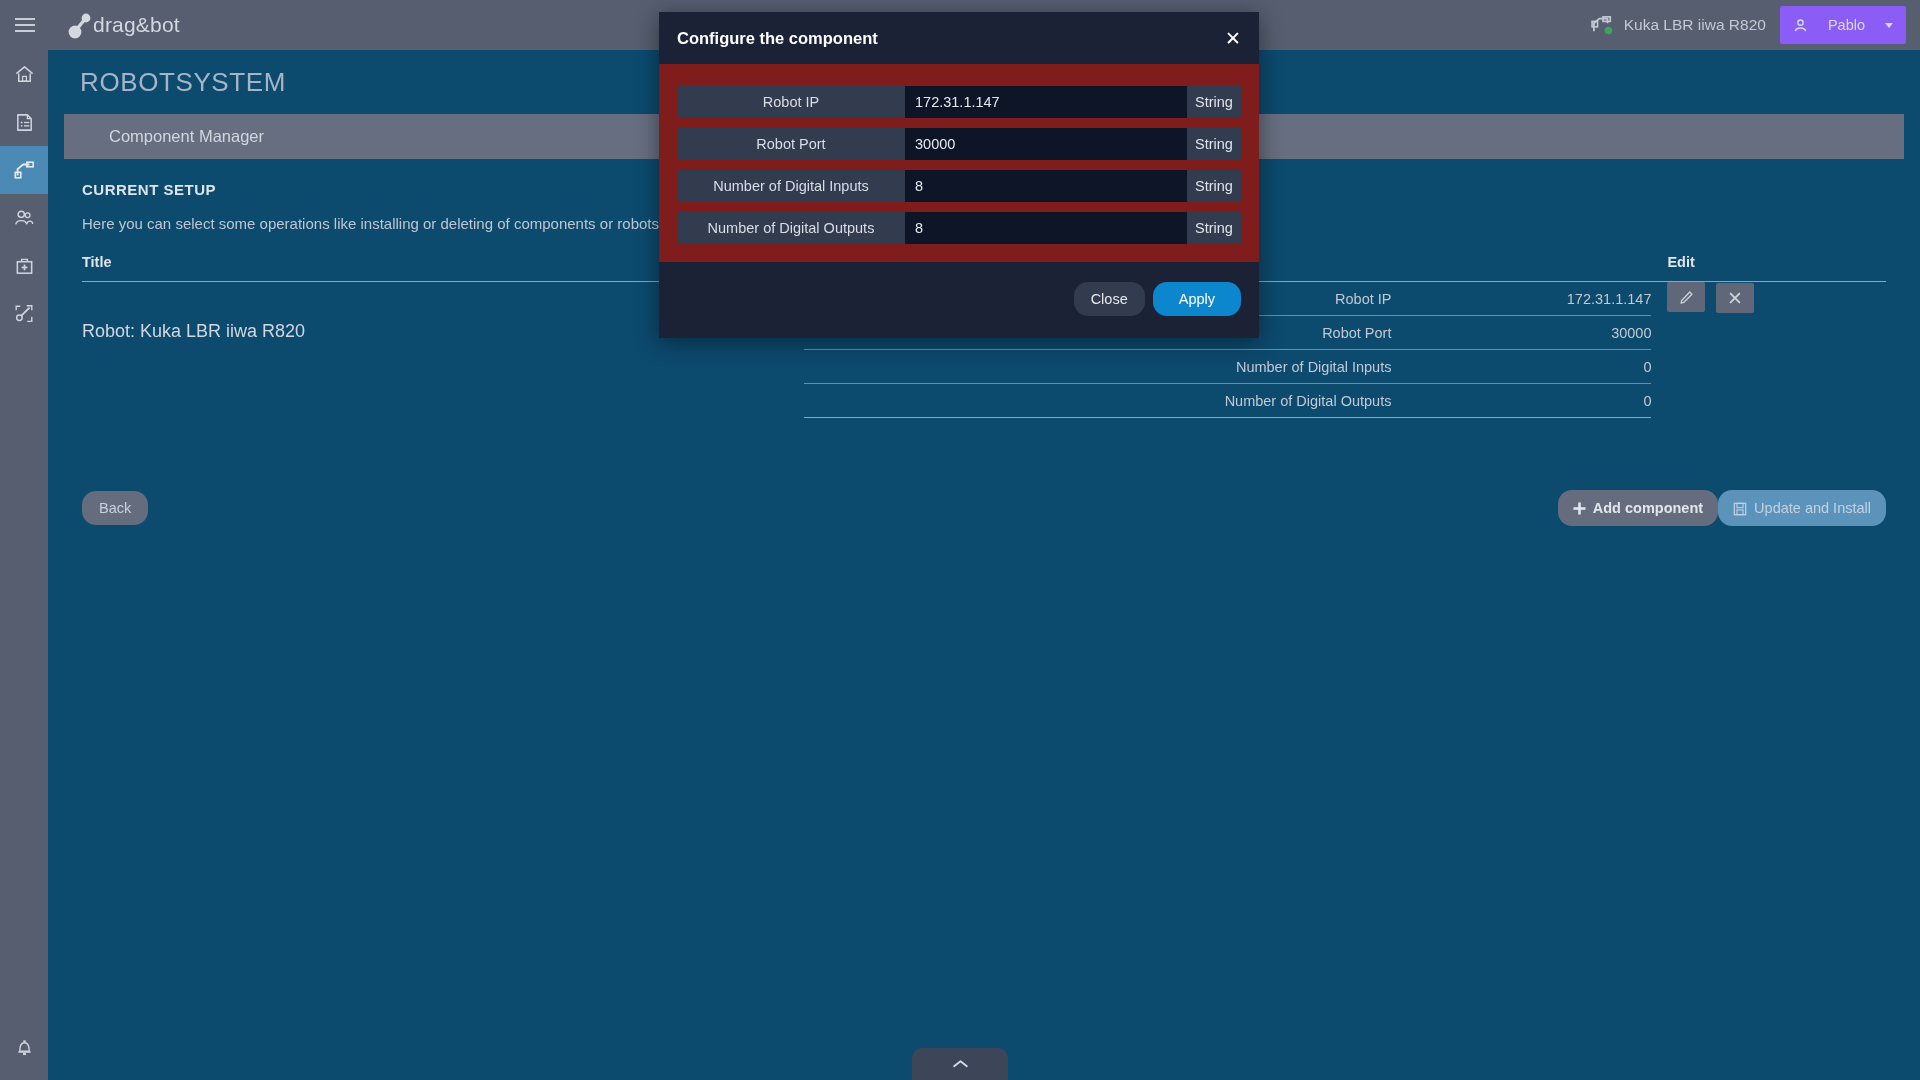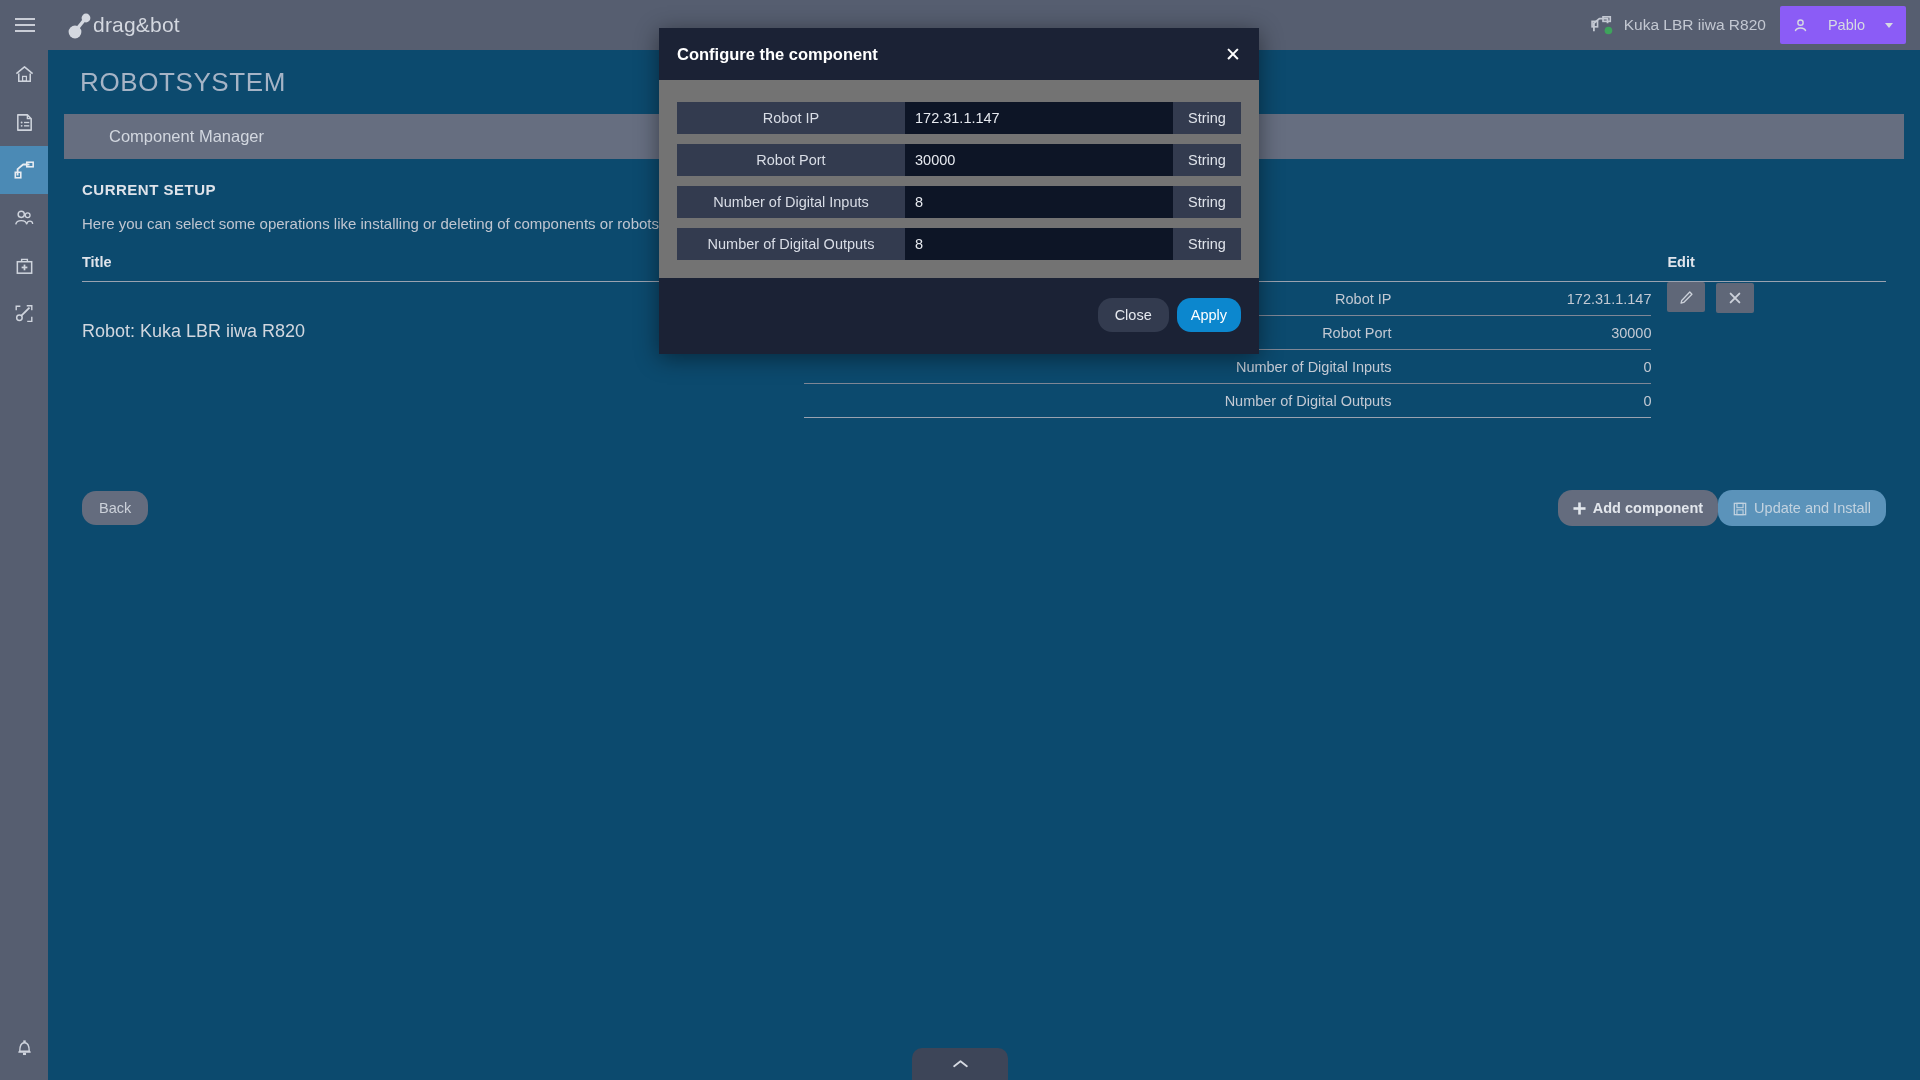--- a/index.html
+++ b/index.html
@@ -143,23 +143,23 @@
   .drawer-tab {
     position: absolute; left: 50%; transform: translateX(-50%);
     bottom: 0; width: 96px; height: 32px;
     background: #3d4558; border-radius: 10px 10px 0 0;
     display: flex; align-items: center; justify-content: center;
     cursor: pointer; z-index: 25;
   }
 
   
   .modal {
-    position: absolute; left: 659px; top: 28px;
+    position: absolute; left: 659px; top: 12px;
     width: 600px;
-    background: #737373;
+    background: #7f1d1d;
     box-shadow: 0 4px 22px rgba(0,0,0,.45);
     z-index: 100;
   }
   .modal-head {
     height: 52px; background: #1b2235;
     display: flex; align-items: center;
     padding: 0 18px 0 18px;
   }
   .modal-title { font-size: 16.5px; color: #ffffff; font-weight: bold; }
   .modal-close {
@@ -173,31 +173,31 @@
     width: 228px; background: #333b4f; color: #d9dde6;
     font-size: 14.5px; display: flex; align-items: center; justify-content: center;
     text-align: center;
   }
   .frow-input {
     flex: 1; background: #0d1526; border: none; outline: none;
     color: #e6e9ef; font-size: 14.5px; padding: 0 10px;
     font-family: "Liberation Sans", sans-serif;
   }
   .frow-type {
-    width: 68px; background: #333b4f; color: #dfe3ea;
+    width: 54px; background: #333b4f; color: #dfe3ea;
     font-size: 14.5px; display: flex; align-items: center; justify-content: center;
     cursor: pointer;
   }
   .modal-foot {
     padding: 20px 18px 22px 18px;
     display: flex; justify-content: flex-end; gap: 8px;
     background: #1b2235;
   }
   .btn-close-modal { background: #333b4f; color: #e6e9ef; padding: 9px 17px; }
-  .btn-apply { background: #0c87ce; color: #ffffff; padding: 9px 14px; }
+  .btn-apply { background: #0c87ce; color: #ffffff; padding: 9px 26px; }
 </style>
 </head>
 <body>
 
 <div class="topbar">
   <div class="hamburger">
     <span></span>
       <span></span>
       <span></span>
   </div>

